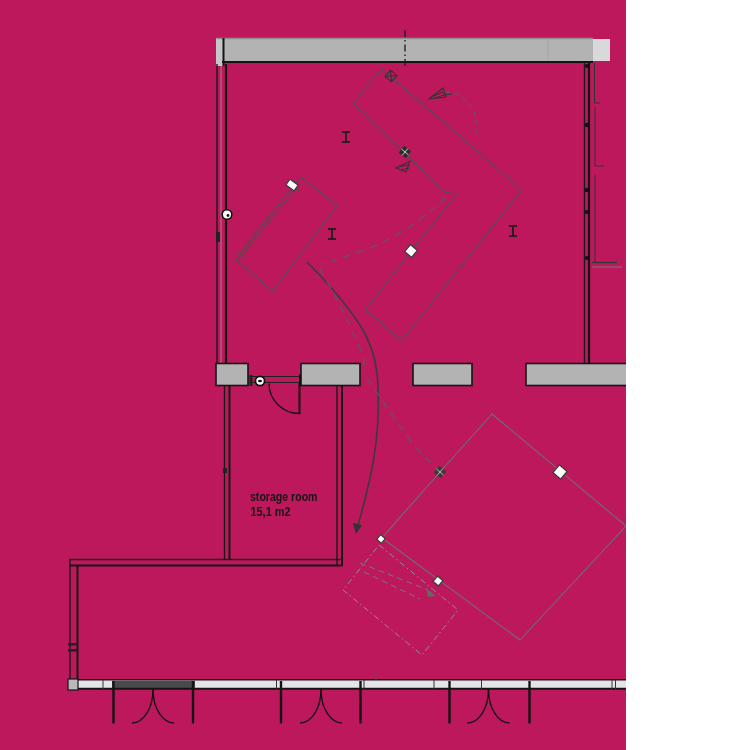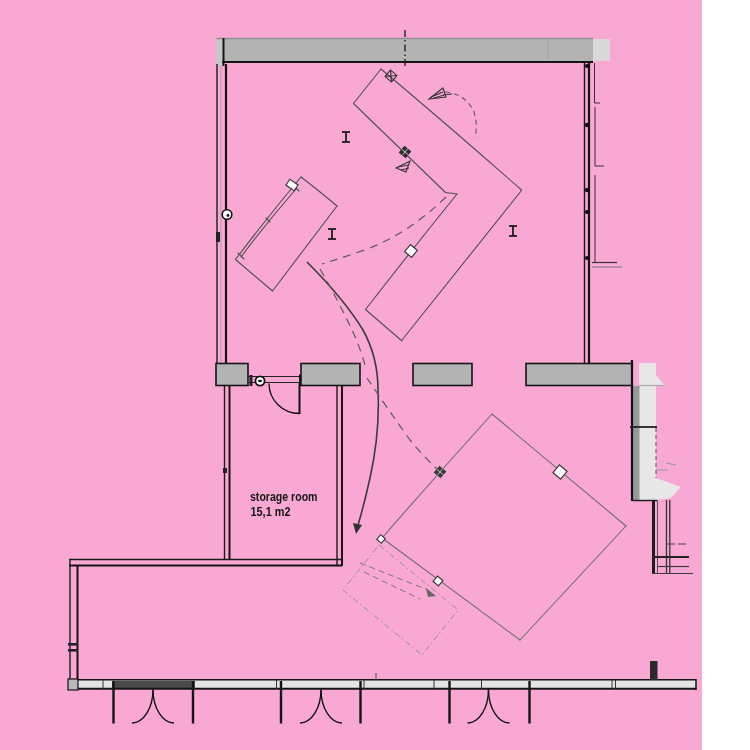--- a/index.html
+++ b/index.html
@@ -1,16 +1,16 @@
 <!DOCTYPE html>
 <html><head>
 <meta charset="utf-8">
 <style>
 html,body{margin:0;padding:0;background:#ffffff;}
-#page{width:702px;height:750px;position:relative;background:#f9a8d4;overflow:hidden;}
+#page{width:626px;height:750px;position:relative;background:#be185d;overflow:hidden;}
 svg{position:absolute;left:0;top:0;}
 </style>
 </head>
 <body>
 <div id="page">
 <svg width="750" height="750" viewBox="0 0 750 750">
 
   <rect x="216" y="38" width="377" height="24" fill="#b3b3b3"></rect>
   <rect x="593" y="39" width="17" height="22" fill="#d9d9d9"></rect>
   <rect x="216" y="38" width="7" height="28" fill="#c6c6c6"></rect>

